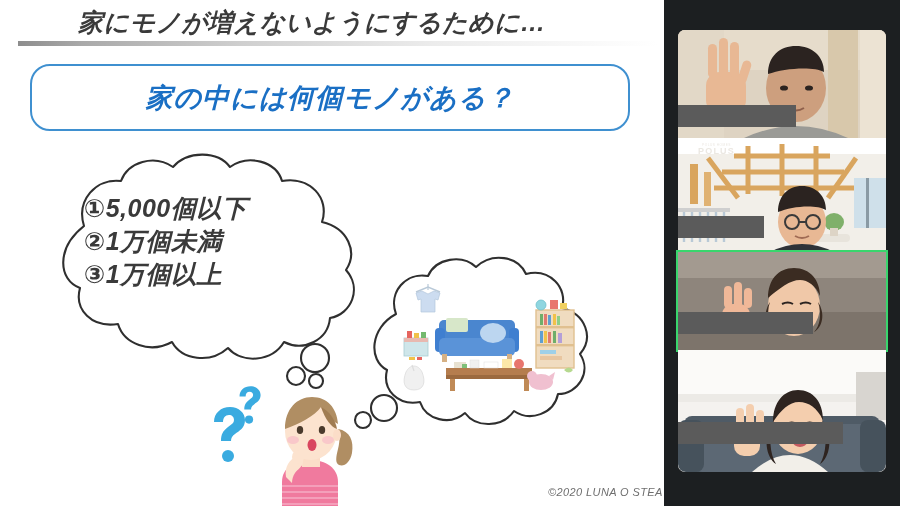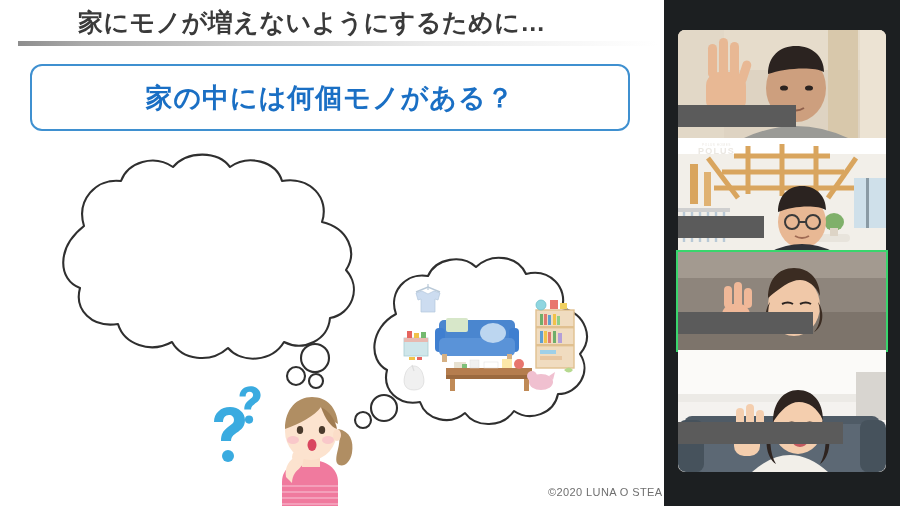--- a/index.html
+++ b/index.html
@@ -4,35 +4,35 @@
 <style>
   html,body{margin:0;padding:0;}
   body{
     width:900px;height:506px;overflow:hidden;
     background:#ffffff;
     font-family:"Liberation Sans","DejaVu Sans",sans-serif;
   }
   #stage{position:relative;width:900px;height:506px;background:#fff;}
 
   
-  #slide{position:absolute;left:0;top:0;width:664px;height:506px;background:#fff;overflow:hidden;}
+  #slide{position:absolute;left:0;top:0;width:664px;height:506px;background:#fff;overflow:hidden;font-style:italic;}
 
   #slide-title{
     position:absolute;left:78px;top:6px;
     font-size:25px;font-weight:bold;color:#3a3a3a;
     letter-spacing:0.5px;white-space:nowrap;
   }
   #title-rule{
     position:absolute;left:18px;top:41px;width:640px;height:5px;
     background:linear-gradient(to right,#8d8d8d 0%,#a9a9a9 10%,#cfcfcf 35%,#ececec 65%,#ffffff 100%);
   }
 
   #question-box{
     position:absolute;left:30px;top:64px;width:596px;height:63px;
-    border:2.5px solid #3f90d0;border-radius:12px;background:#fff;
+    border:2.5px solid #3f90d0;border-radius:20px;background:#fff;
     display:flex;align-items:center;justify-content:center;
   }
   #question-text{
     font-size:27px;font-weight:bold;color:#1a6fc4;letter-spacing:1px;
   }
 
   
   #cloud-left{position:absolute;left:18px;top:148px;width:390px;height:250px;}
   #cloud-left svg{display:block;width:100%;height:100%;}
   #options{
@@ -108,20 +108,25 @@
                  C344 140 334 166 312 170 C310 192 286 204 266 194
                  C254 214 224 216 210 200 C192 216 164 212 154 194
                  C132 206 106 196 100 176 C74 180 56 162 62 140
                  C40 132 38 100 66 78 Z" fill="#ffffff" stroke="#2f2f2f" stroke-width="2.1" stroke-linejoin="round"></path>
         <circle cx="297" cy="210" r="14" fill="#fff" stroke="#2f2f2f" stroke-width="2.1"></circle>
         <circle cx="278" cy="228" r="9" fill="#fff" stroke="#2f2f2f" stroke-width="2.1"></circle>
         <circle cx="298" cy="233" r="7" fill="#fff" stroke="#2f2f2f" stroke-width="2.1"></circle>
       </svg>
     </div>
 
+    <div id="options">
+      <div>①5,000個以下</div>
+      <div>②1万個未満</div>
+      <div>③1万個以上</div>
+    </div>
 
     <div id="cloud-right">
       <svg viewBox="0 0 270 200" xmlns="http://www.w3.org/2000/svg">
         <path d="M44 66 C36 44 54 24 76 28 C84 10 110 6 124 19
                  C140 4 166 8 174 26 C198 20 216 40 210 60
                  C234 66 242 90 228 106 C240 124 226 146 206 146
                  C202 166 178 174 162 163 C150 180 124 180 113 165
                  C98 178 74 172 68 154 C46 158 30 142 35 122
                  C16 112 18 80 44 66 Z" fill="#ffffff" stroke="#2f2f2f" stroke-width="2.1" stroke-linejoin="round"></path>
         <circle cx="32" cy="160" r="13" fill="#fff" stroke="#2f2f2f" stroke-width="2.1"></circle>

